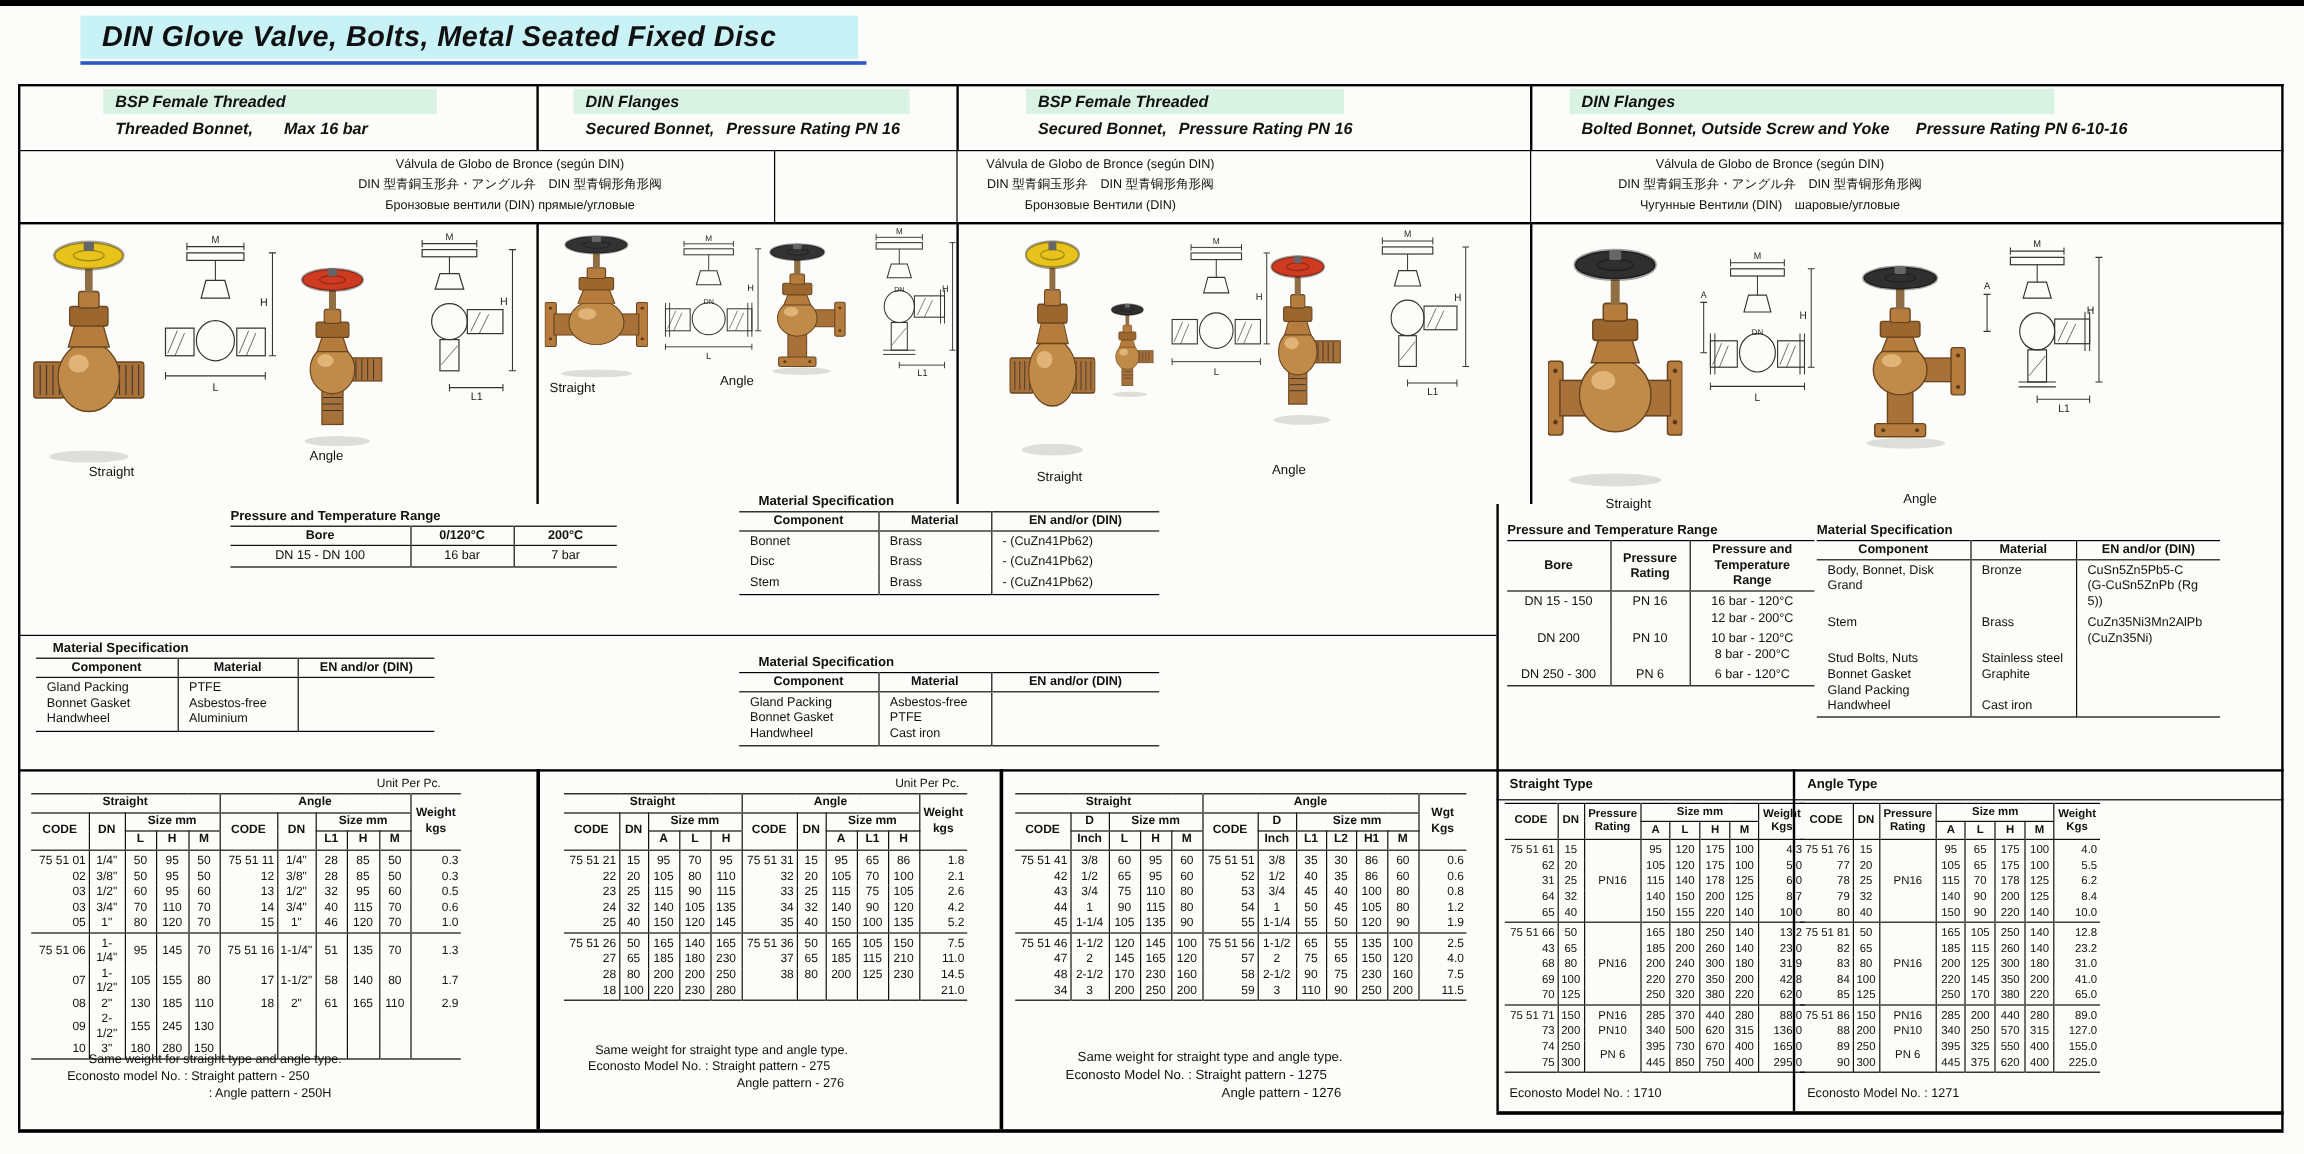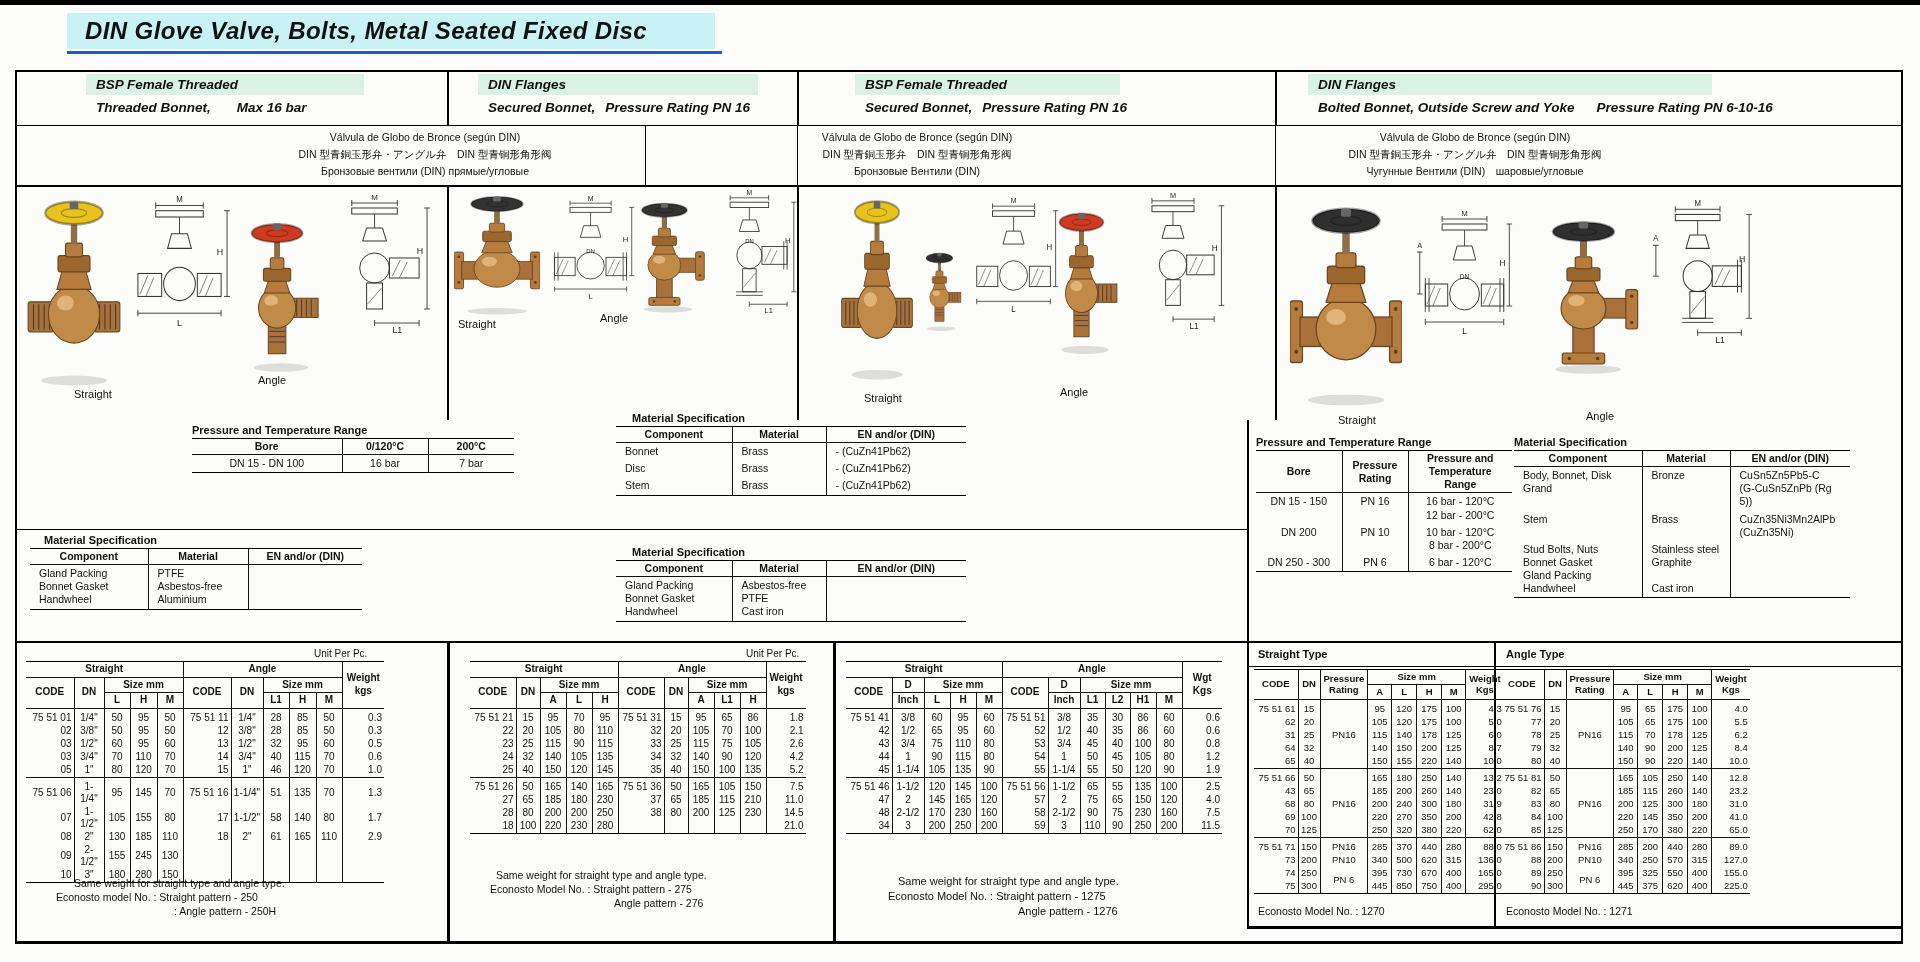--- a/index.html
+++ b/index.html
@@ -1650,16 +1650,16 @@
               <td>445</td>
               <td>375</td>
               <td>620</td>
               <td>400</td>
               <td class="r">225.0</td>
             </tr>
           </tbody>
         </table>
       </div>
   </div>
-  <div class="footer" style="left:1258px;top:904px">Econosto Model No. : 1270</div>
+  <div class="footer" style="left:1258px;top:904px">Econosto Model No. : 1710</div>
   <div class="footer" style="left:1506px;top:904px">Econosto Model No. : 1271</div>
 
 </div>
 
 </body></html>

